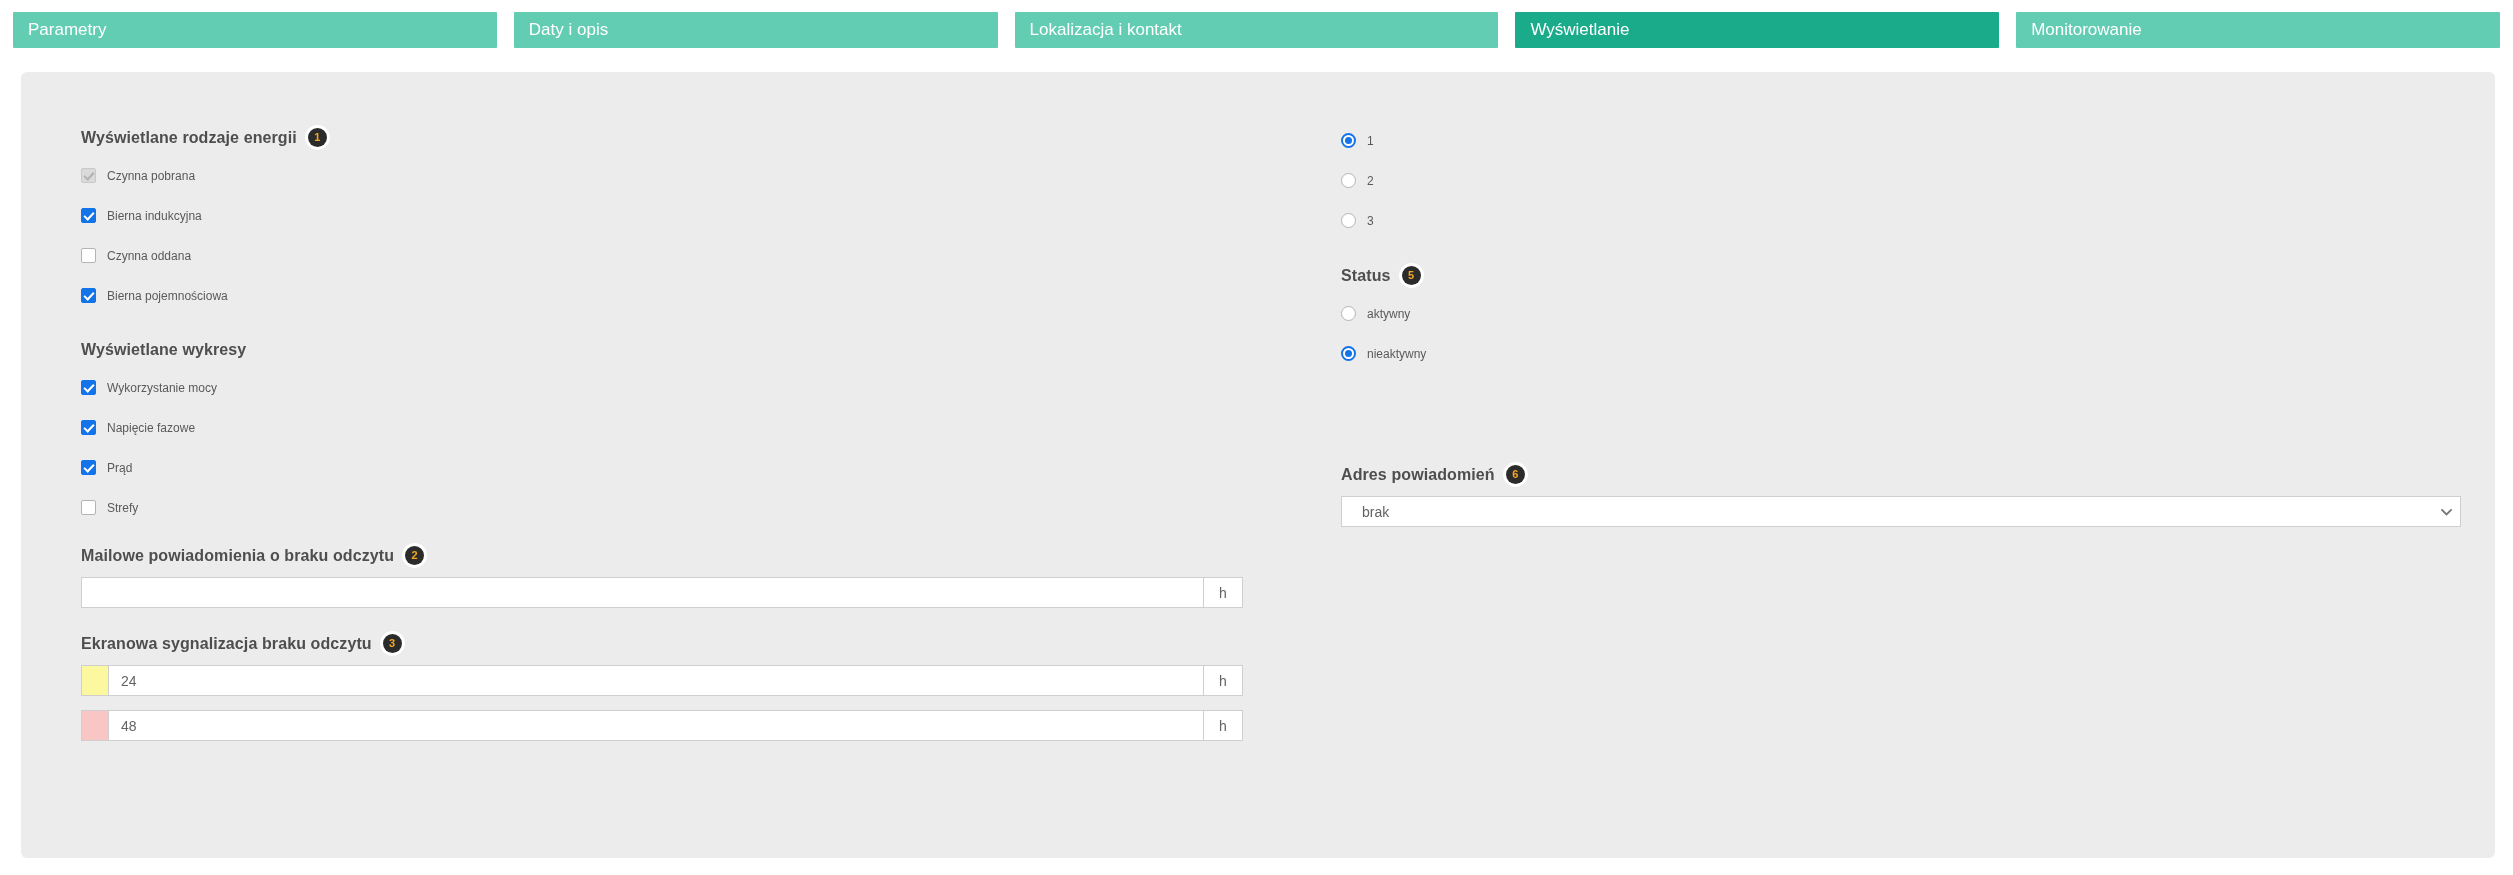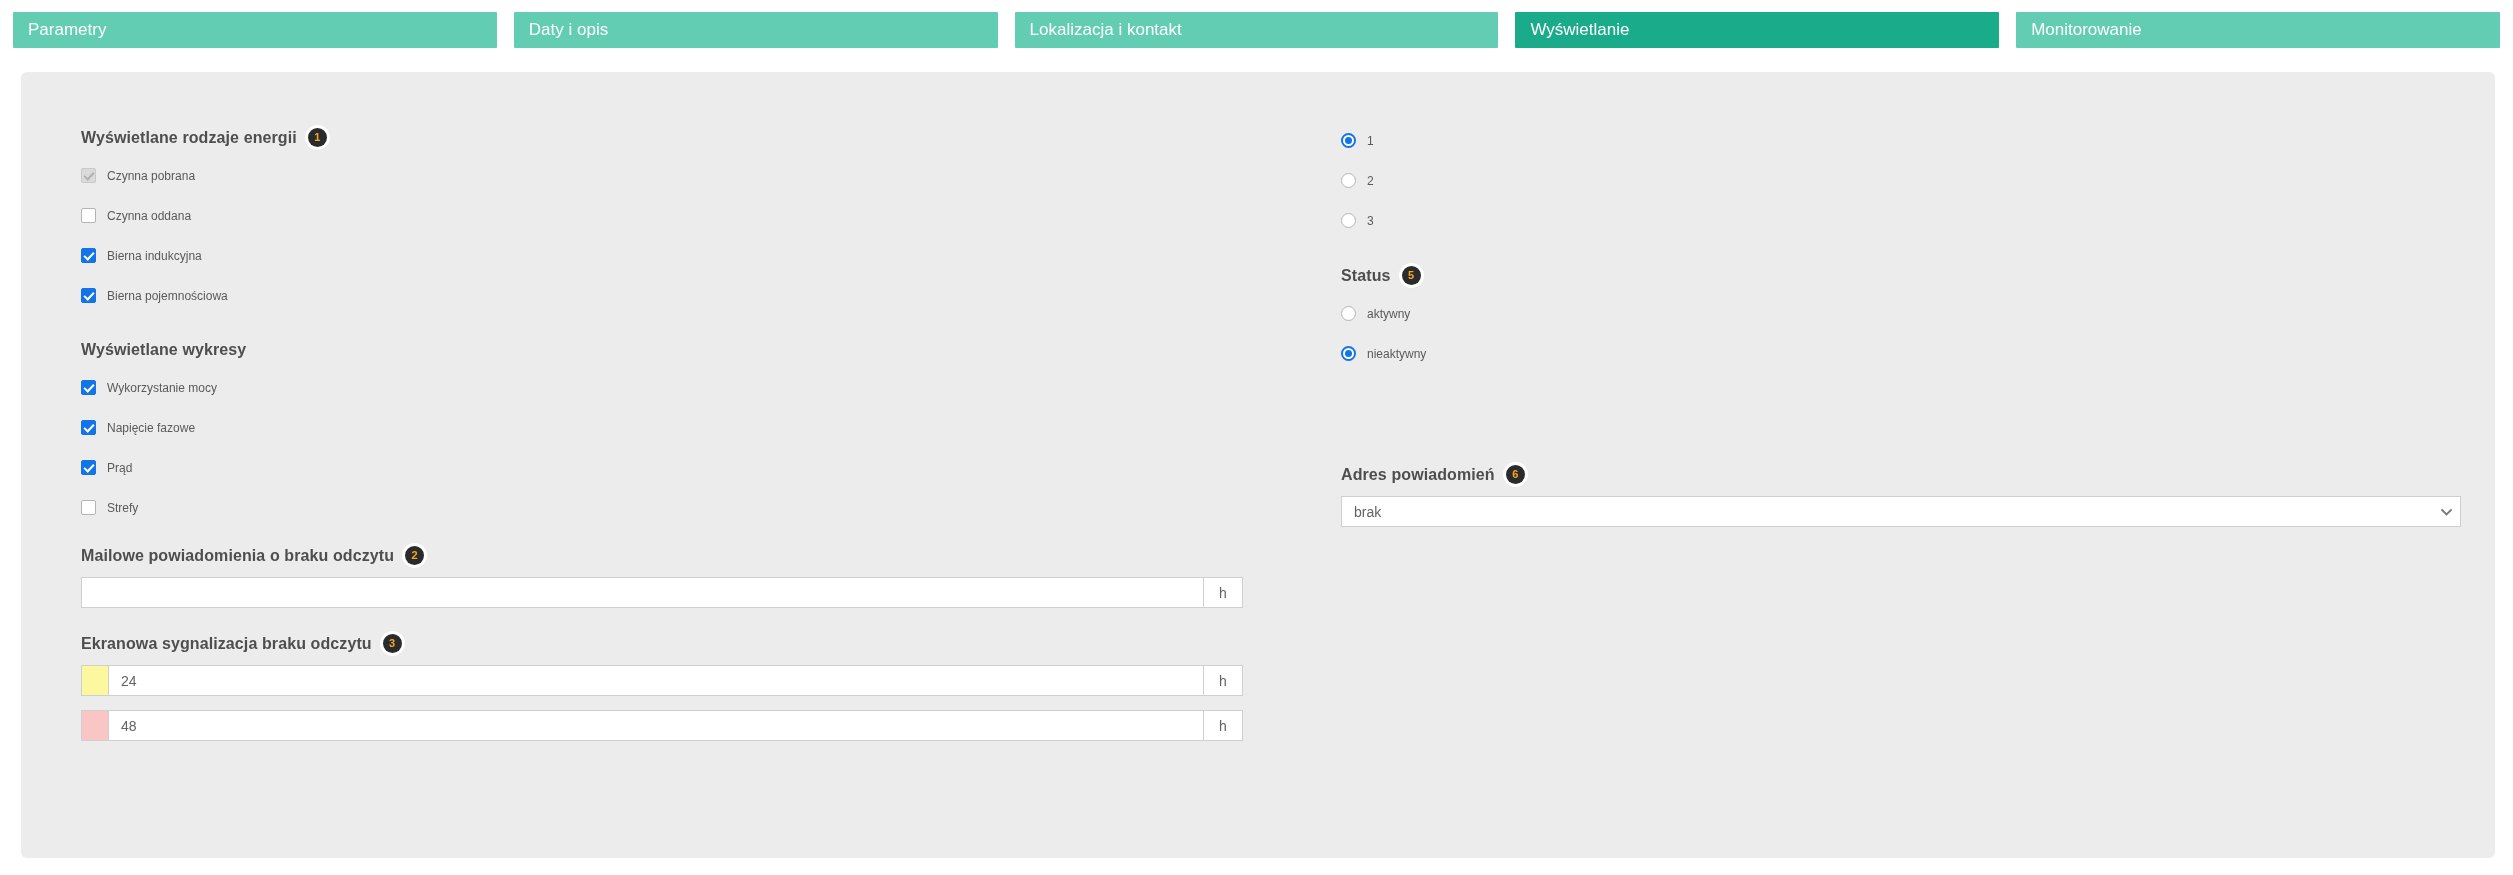--- a/index.html
+++ b/index.html
@@ -220,21 +220,21 @@
   }
   .sel {
     width: 100%;
     height: 31px;
     border: 1px solid #cfcfcf;
     background: #ffffff;
     box-sizing: border-box;
     font-family: "Liberation Sans", sans-serif;
     font-size: 14px;
     color: #636363;
-    padding: 0 26px 0 12px;
+    padding: 0 26px 0 20px;
     -webkit-appearance: none;
     -moz-appearance: none;
     appearance: none;
     outline: none;
     cursor: pointer;
   }
   .chev {
     position: absolute;
     right: 9px; top: 50%;
     margin-top: -3px;
@@ -262,26 +262,26 @@
         <div class="sec-head">
           <span class="htext">Wyświetlane rodzaje energii</span>
           <span class="badge">1</span>
         </div>
 
         <div class="opt">
           <span class="cb disabled"></span>
           <span class="lbl">Czynna pobrana</span>
         </div>
         <div class="opt">
+          <span class="cb checked"></span>
+          <span class="lbl">Bierna indukcyjna</span>
+        </div>
+        <div class="opt">
           <span class="cb"></span>
           <span class="lbl">Czynna oddana</span>
-        </div>
-        <div class="opt">
-          <span class="cb checked"></span>
-          <span class="lbl">Bierna indukcyjna</span>
         </div>
         <div class="opt">
           <span class="cb checked"></span>
           <span class="lbl">Bierna pojemnościowa</span>
         </div>
       </div>
 
       <div class="gap-lg"></div>
 
       <div class="group">

